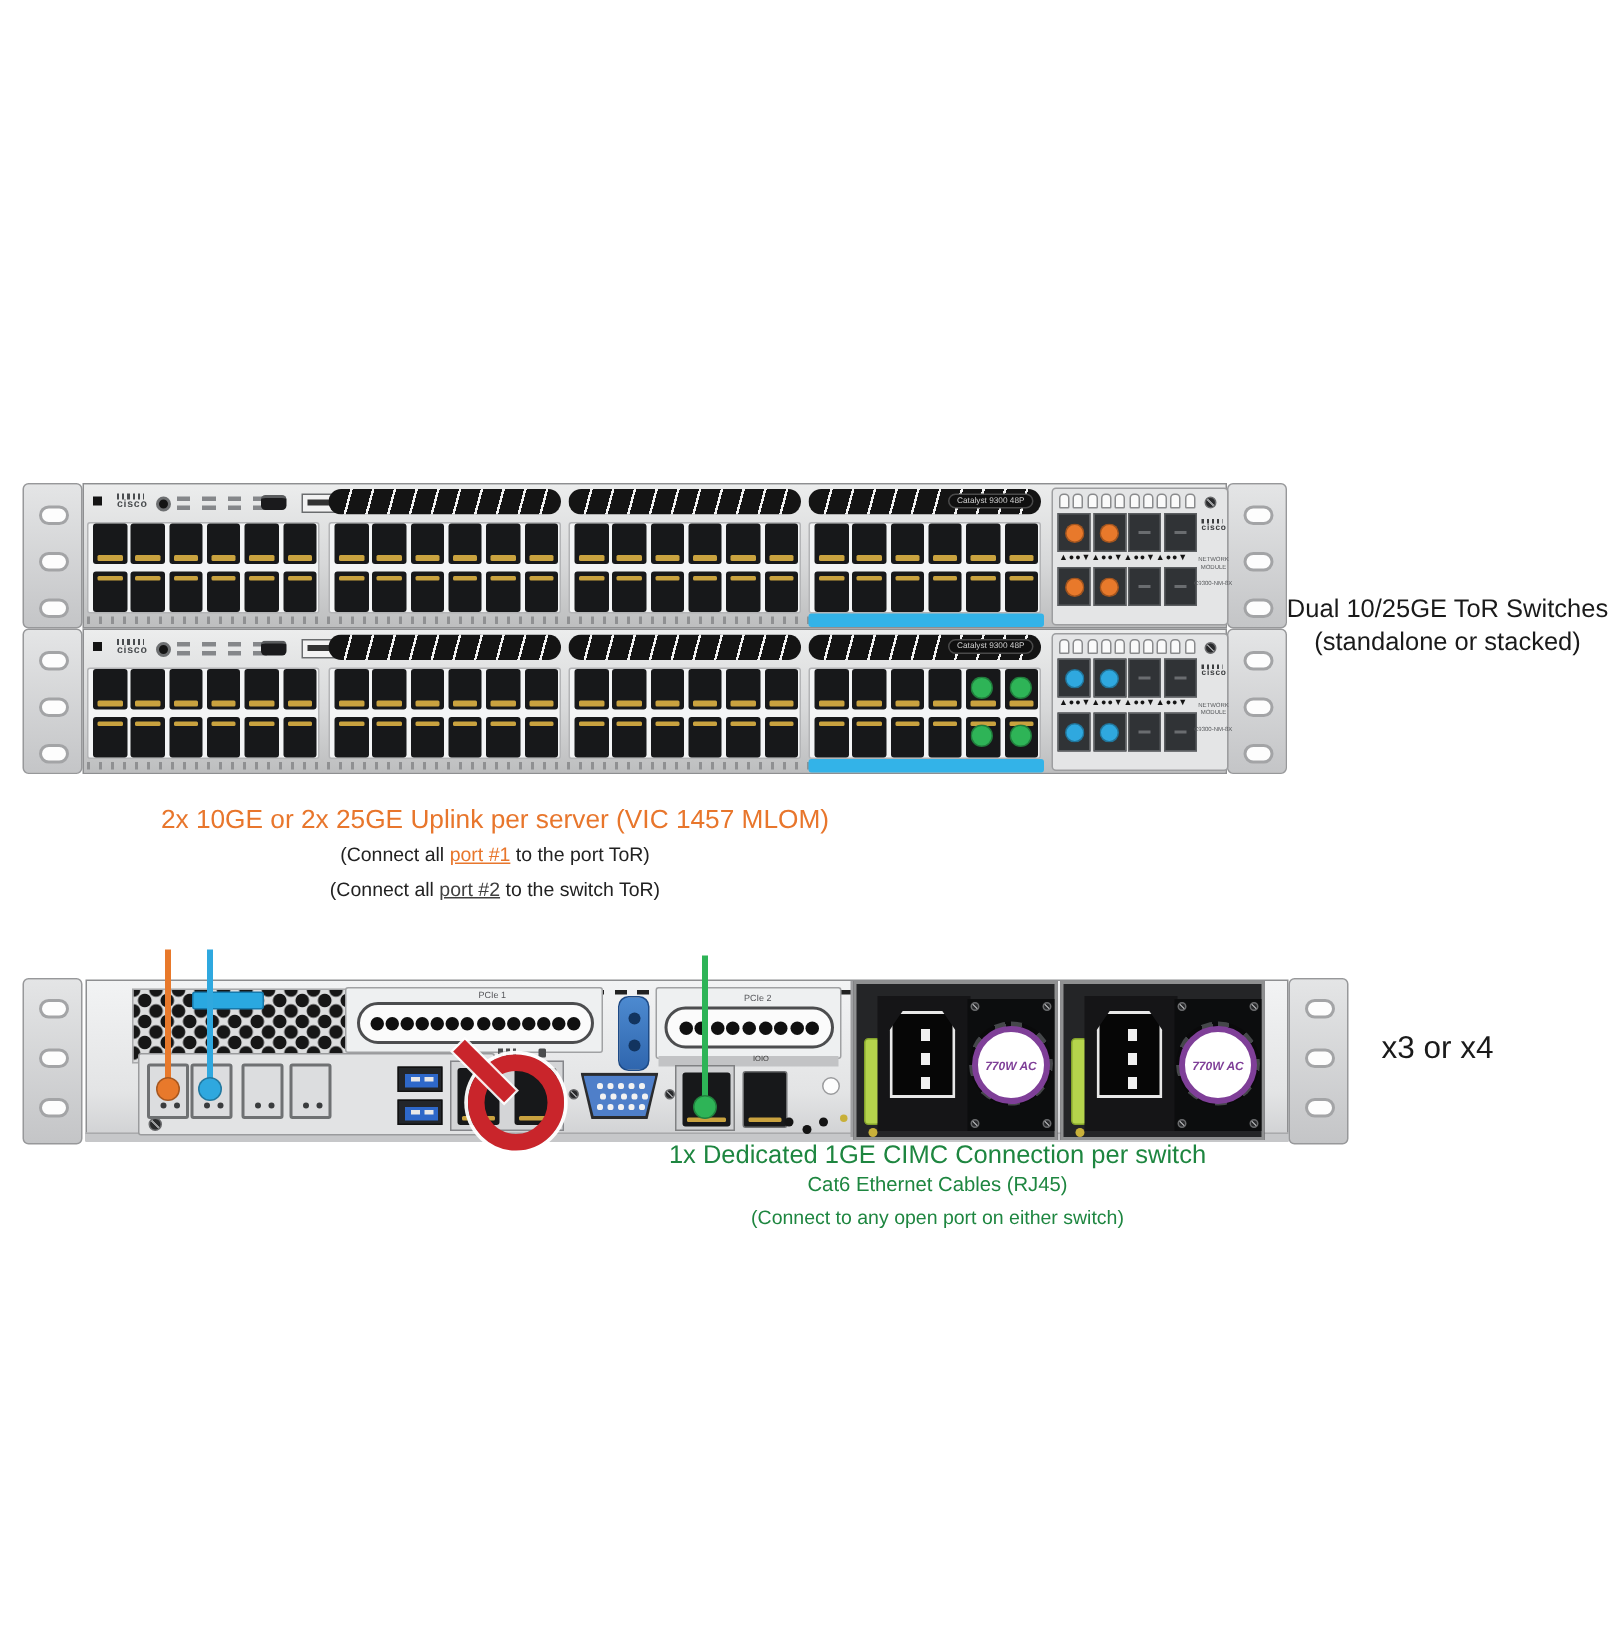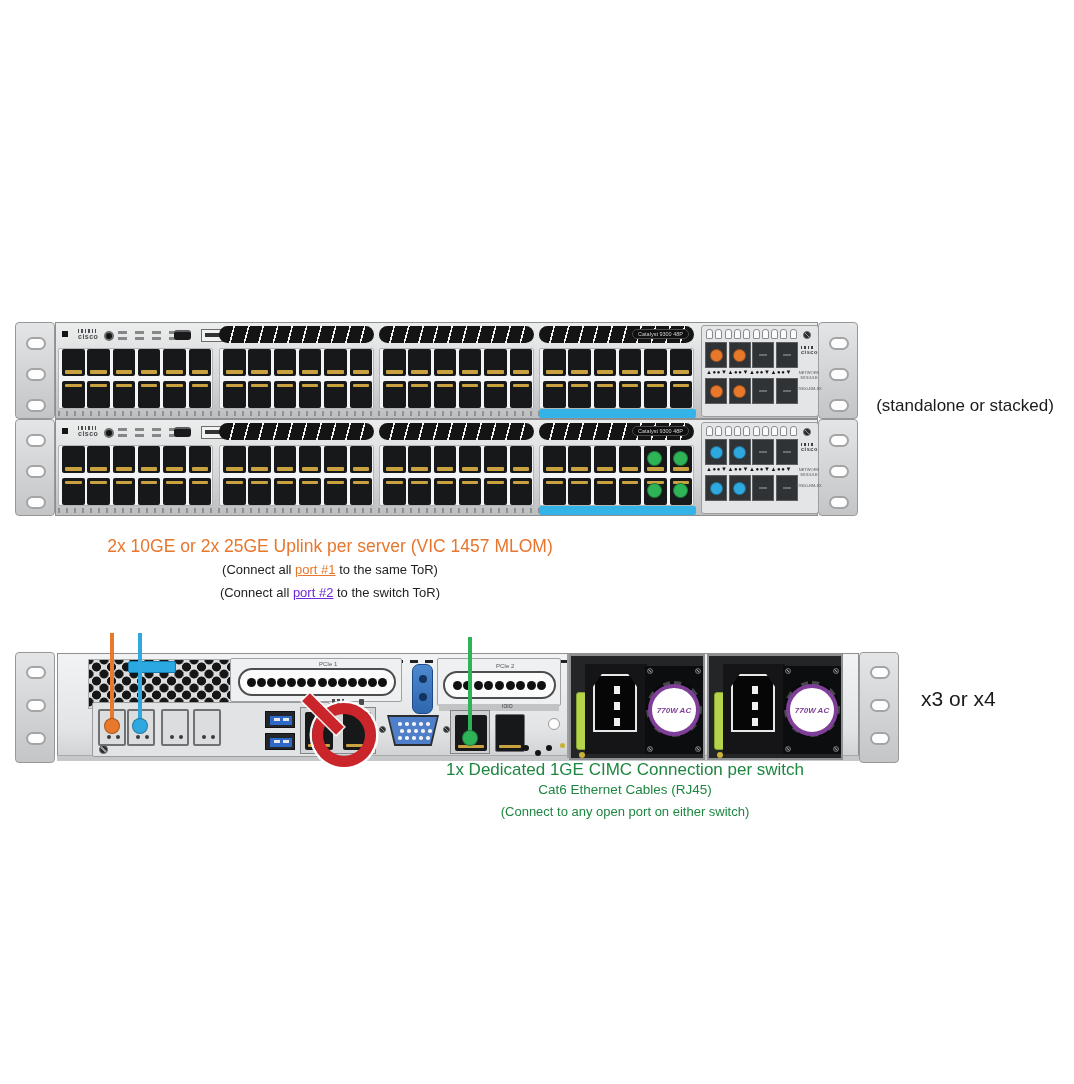--- a/index.html
+++ b/index.html
@@ -9,21 +9,21 @@
   .title{left:0;top:254px;width:1074px;text-align:center;font-size:25px;color:#151515;letter-spacing:.2px;}
   .tor-label{left:856px;top:395px;width:218px;text-align:center;font-size:17px;color:#1a1a1a;line-height:22px;}
   .tor-label div{position:static;}
   .uplink-note{left:95px;top:536px;width:470px;text-align:center;}
   .uplink-note div{position:static;}
   .un-h{font-size:17.5px;color:#E8762C;}
   .un-s{font-size:13.5px;color:#E8762C;margin-top:3px;}
   .un-l{font-size:13px;color:#222;margin-top:5px;}
   .un-l2{margin-top:8px;}
   .lnk-o{color:#E8762C;text-decoration:underline;cursor:pointer;}
-  .lnk-b{color:#6d28d9;text-decoration:underline;cursor:pointer;}
+  .lnk-b{color:#404040;text-decoration:underline;cursor:pointer;}
   .count-label{left:921px;top:687px;font-size:21px;color:#1a1a1a;}
   .cimc-note{left:420px;top:760px;width:410px;text-align:center;color:#1E8640;}
   .cimc-note div{position:static;}
   .cn-h{font-size:17px;}
   .cn-s{font-size:13.5px;margin-top:2px;text-align:center;}
   .cn-n{font-size:13px;margin-top:7px;}
   
   .ear{background:linear-gradient(180deg,#e4e5e6,#c4c5c7);border:1px solid #97989a;border-radius:4px;}
   .hole{background:#fdfdfd;border:2px solid #a3a4a6;border-radius:7px;}
   .face{background:linear-gradient(180deg,#eceded 0%,#d7d8d9 55%,#bdbebf 100%);border:1px solid #8e8f91;}
@@ -502,26 +502,27 @@
             <div style="left: 99px; top: 20px; width: 14.4px; height: 3.2px; background-image: repeating-linear-gradient(90deg, rgb(60, 62, 64) 0px, rgb(60, 62, 64) 1.5px, transparent 1.5px, transparent 3.5px);"></div>
             <div style="left: 99px; top: 23.2px; font-size: 5.6px; color: rgb(60, 62, 64); white-space: nowrap; font-weight: bold; letter-spacing: 0.5px;">cisco</div>
             <div style="left: 96px; top: 44px; font-size: 4px; color: rgb(85, 87, 90); white-space: normal; width: 22px; text-align: center; line-height: 5px;">NETWORK MODULE</div>
             <div style="left: 94px; top: 60px; font-size: 4px; color: rgb(85, 87, 90); white-space: nowrap;">C9300-NM-8X</div>
           </div>
         </div>
       </div>
     </div>
 
   <div class="tor-label">
+    <div>Dual 10/25GE ToR Switches</div>
     <div>(standalone or stacked)</div>
   </div>
 
   <div class="uplink-note">
     <div class="un-h">2x 10GE or 2x 25GE Uplink per server (VIC 1457 MLOM)</div>
-    <div class="un-l"><span>(Connect all </span><span class="lnk-o">port #1</span><span> to the same ToR)</span></div>
+    <div class="un-l"><span>(Connect all </span><span class="lnk-o">port #1</span><span> to the port ToR)</span></div>
     <div class="un-l un-l2"><span>(Connect all </span><span class="lnk-b">port #2</span><span> to the switch ToR)</span></div>
   </div>
 
   <div id="server" style="left:15px;top:652px;width:884px;height:112px;">
       <div class="ear" style="left: 0px; top: 0px; width: 40px; height: 111px;">
         <div class="hole" style="left: 10px; top: 13px; width: 20px; height: 13px;"></div>
         <div class="hole" style="left: 10px; top: 46px; width: 20px; height: 13px;"></div>
         <div class="hole" style="left: 10px; top: 79px; width: 20px; height: 13px;"></div>
       </div>
       <div class="ear" style="left: 844px; top: 0px; width: 40px; height: 111px;">

